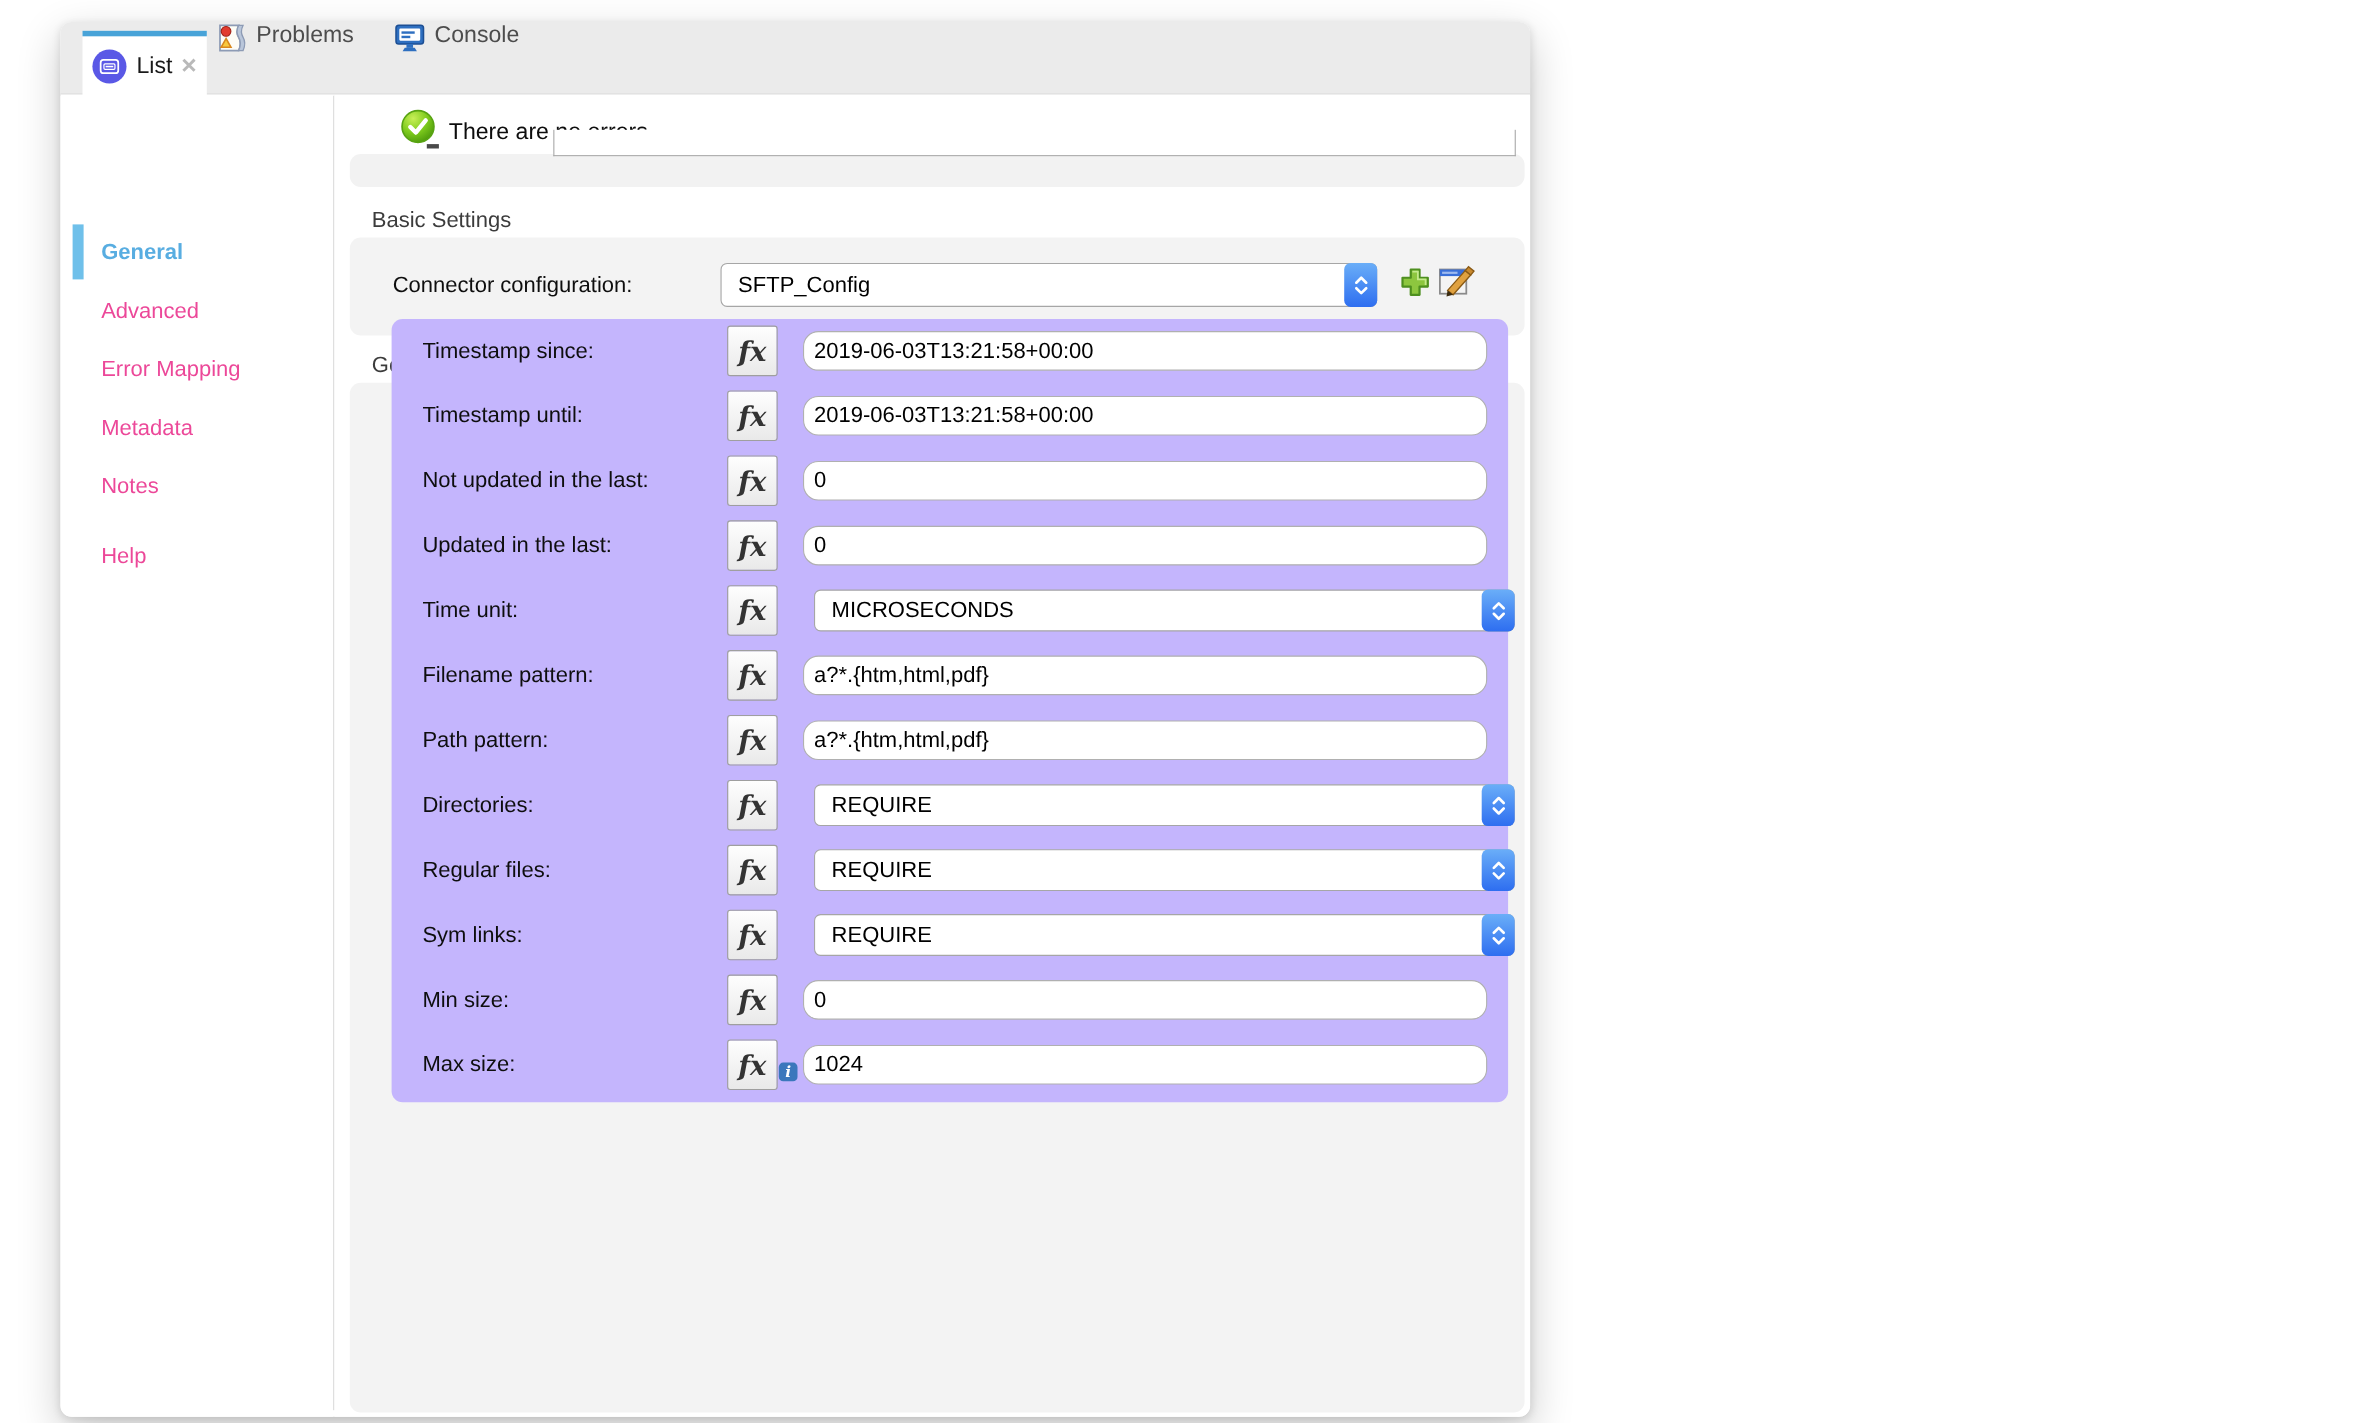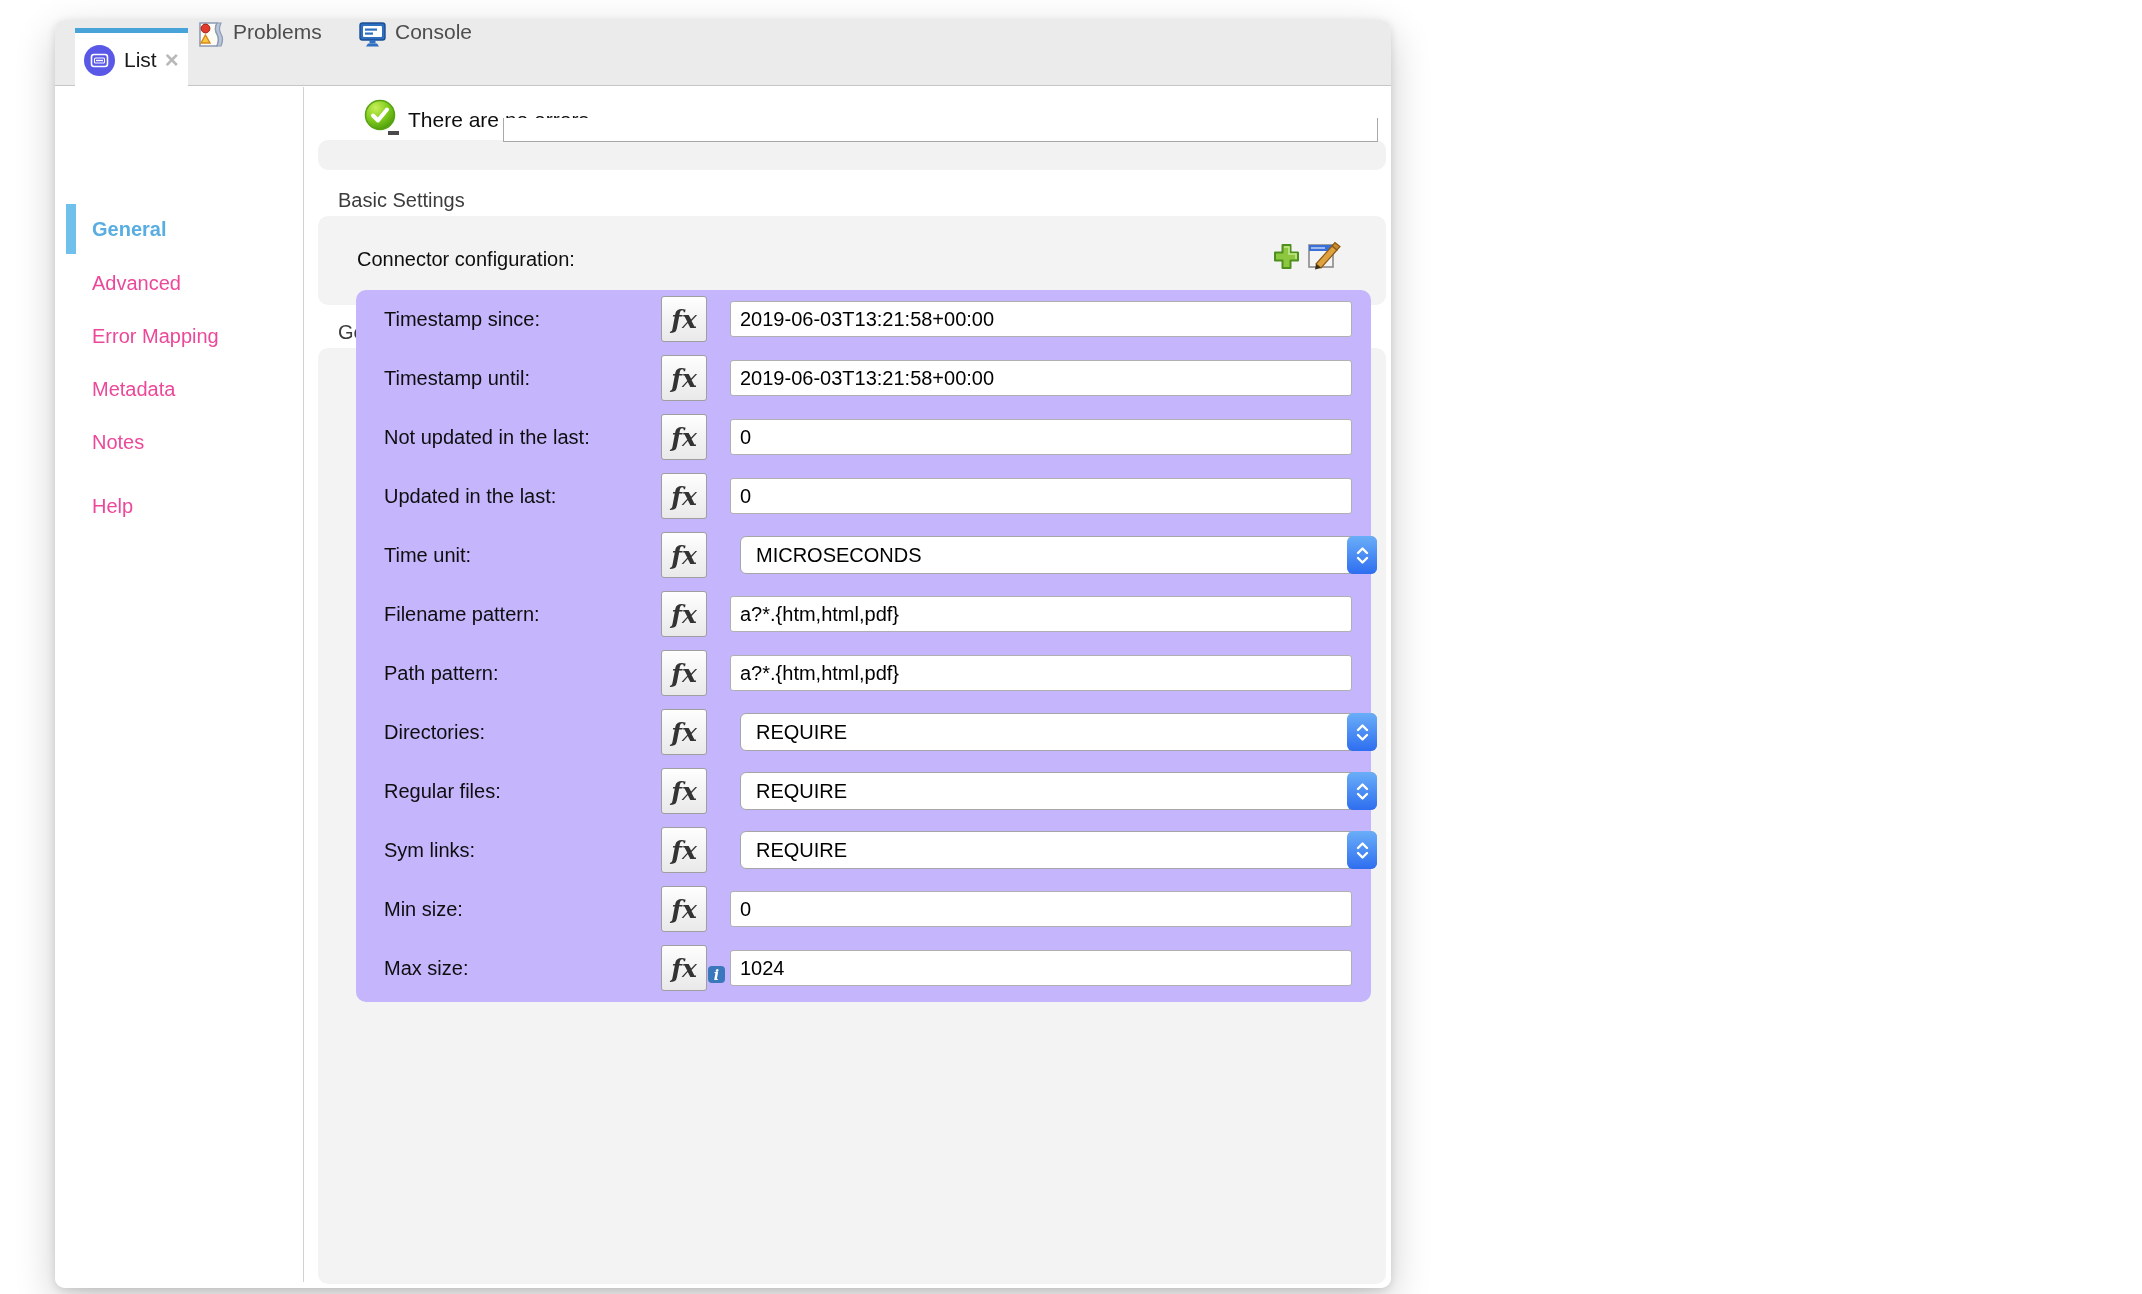--- a/index.html
+++ b/index.html
@@ -48,21 +48,21 @@
   #crop-dash { position:absolute; left:84px; top:44px; width:11px; height:4px; background:#4a4a4a; }
 
   .sec-title { position:absolute; left:34px; font-size:20px; color:#3c3c3c; }
   #basic-panel   { top:129px; height:89px; }
   #general-panel { top:261px; height:936px; }
   #inner-panel { position:absolute; left:52px; top:203px; width:1015px; height:712px;
                  background:#c4b5fd; border-radius:10px; }
 
   .flabel { position:absolute; font-size:20px; color:#0e0e0e; white-space:nowrap; }
 
-  .tinput { position:absolute; background:#fff; border:1px solid #b0b0b0; border-radius:3px;
+  .tinput { position:absolute; background:#fff; border:1px solid #b0b0b0; border-radius:14px;
             font-size:20px; color:#000; padding:0 9px; display:flex; align-items:center;
             white-space:nowrap; overflow:hidden; }
   .combo { position:absolute; background:#fff; border:1px solid #a6a6a6; border-radius:6px;
            display:flex; align-items:center; font-size:20px; color:#000; padding-left:15px;
            white-space:nowrap; }
   .combo .cap { position:absolute; right:-1px; top:-1px; bottom:-1px; width:30px;
                 border-radius:6px; background:linear-gradient(#6aaef8,#2e6ef0);
                 display:flex; align-items:center; justify-content:center; }
   .fxbtn { position:absolute; width:46px; height:46px; border:1px solid #9f9f9f; border-radius:3px;
            background:linear-gradient(#fefefe,#e9e9e9); display:flex; align-items:center; justify-content:center;
@@ -160,20 +160,28 @@
     </span>
     <div class="status-text">There are no errors.</div>
 
     <div class="panel" id="band"></div>
     <div id="crop-dash"></div>
     <div id="cropped-input"></div>
 
     <div class="sec-title" style="top:102px">Basic Settings</div>
     <div class="panel" id="basic-panel"></div>
     <div class="flabel" style="left:53px; top:161px">Connector configuration:</div>
+    <div class="combo" style="left:351px; top:152px; width:597px; height:40px">
+      <span>SFTP_Config</span>
+      <span class="cap">
+          <svg width="15" height="21" viewBox="0 0 15 21">
+            <use href="#spinner-glyph"></use>
+          </svg>
+        </span>
+    </div>
     <span class="abs" style="left:968px; top:155px">
       <svg width="29" height="29" viewBox="0 0 29 29">
         <path d="M10.5 3 h8 v7.5 H26 v8 h-7.5 V26 h-8 v-7.5 H3 v-8 h7.5 Z" fill="#8dc63f" stroke="#4e8f1f" stroke-width="2" stroke-linejoin="round"></path>
         <path d="M12 5 h5 v7 h7 v5" fill="none" stroke="#c4e98c" stroke-width="1.6"></path>
       </svg>
     </span>
     <span class="abs" style="left:1002px; top:151px">
       <svg width="37" height="34" viewBox="0 0 37 34">
         <rect x="3" y="7" width="24" height="22" fill="#f4f4f4" stroke="#8a8a8a" stroke-width="1.6"></rect>
         <rect x="3" y="7" width="24" height="6" fill="#3a6fd8"></rect>

